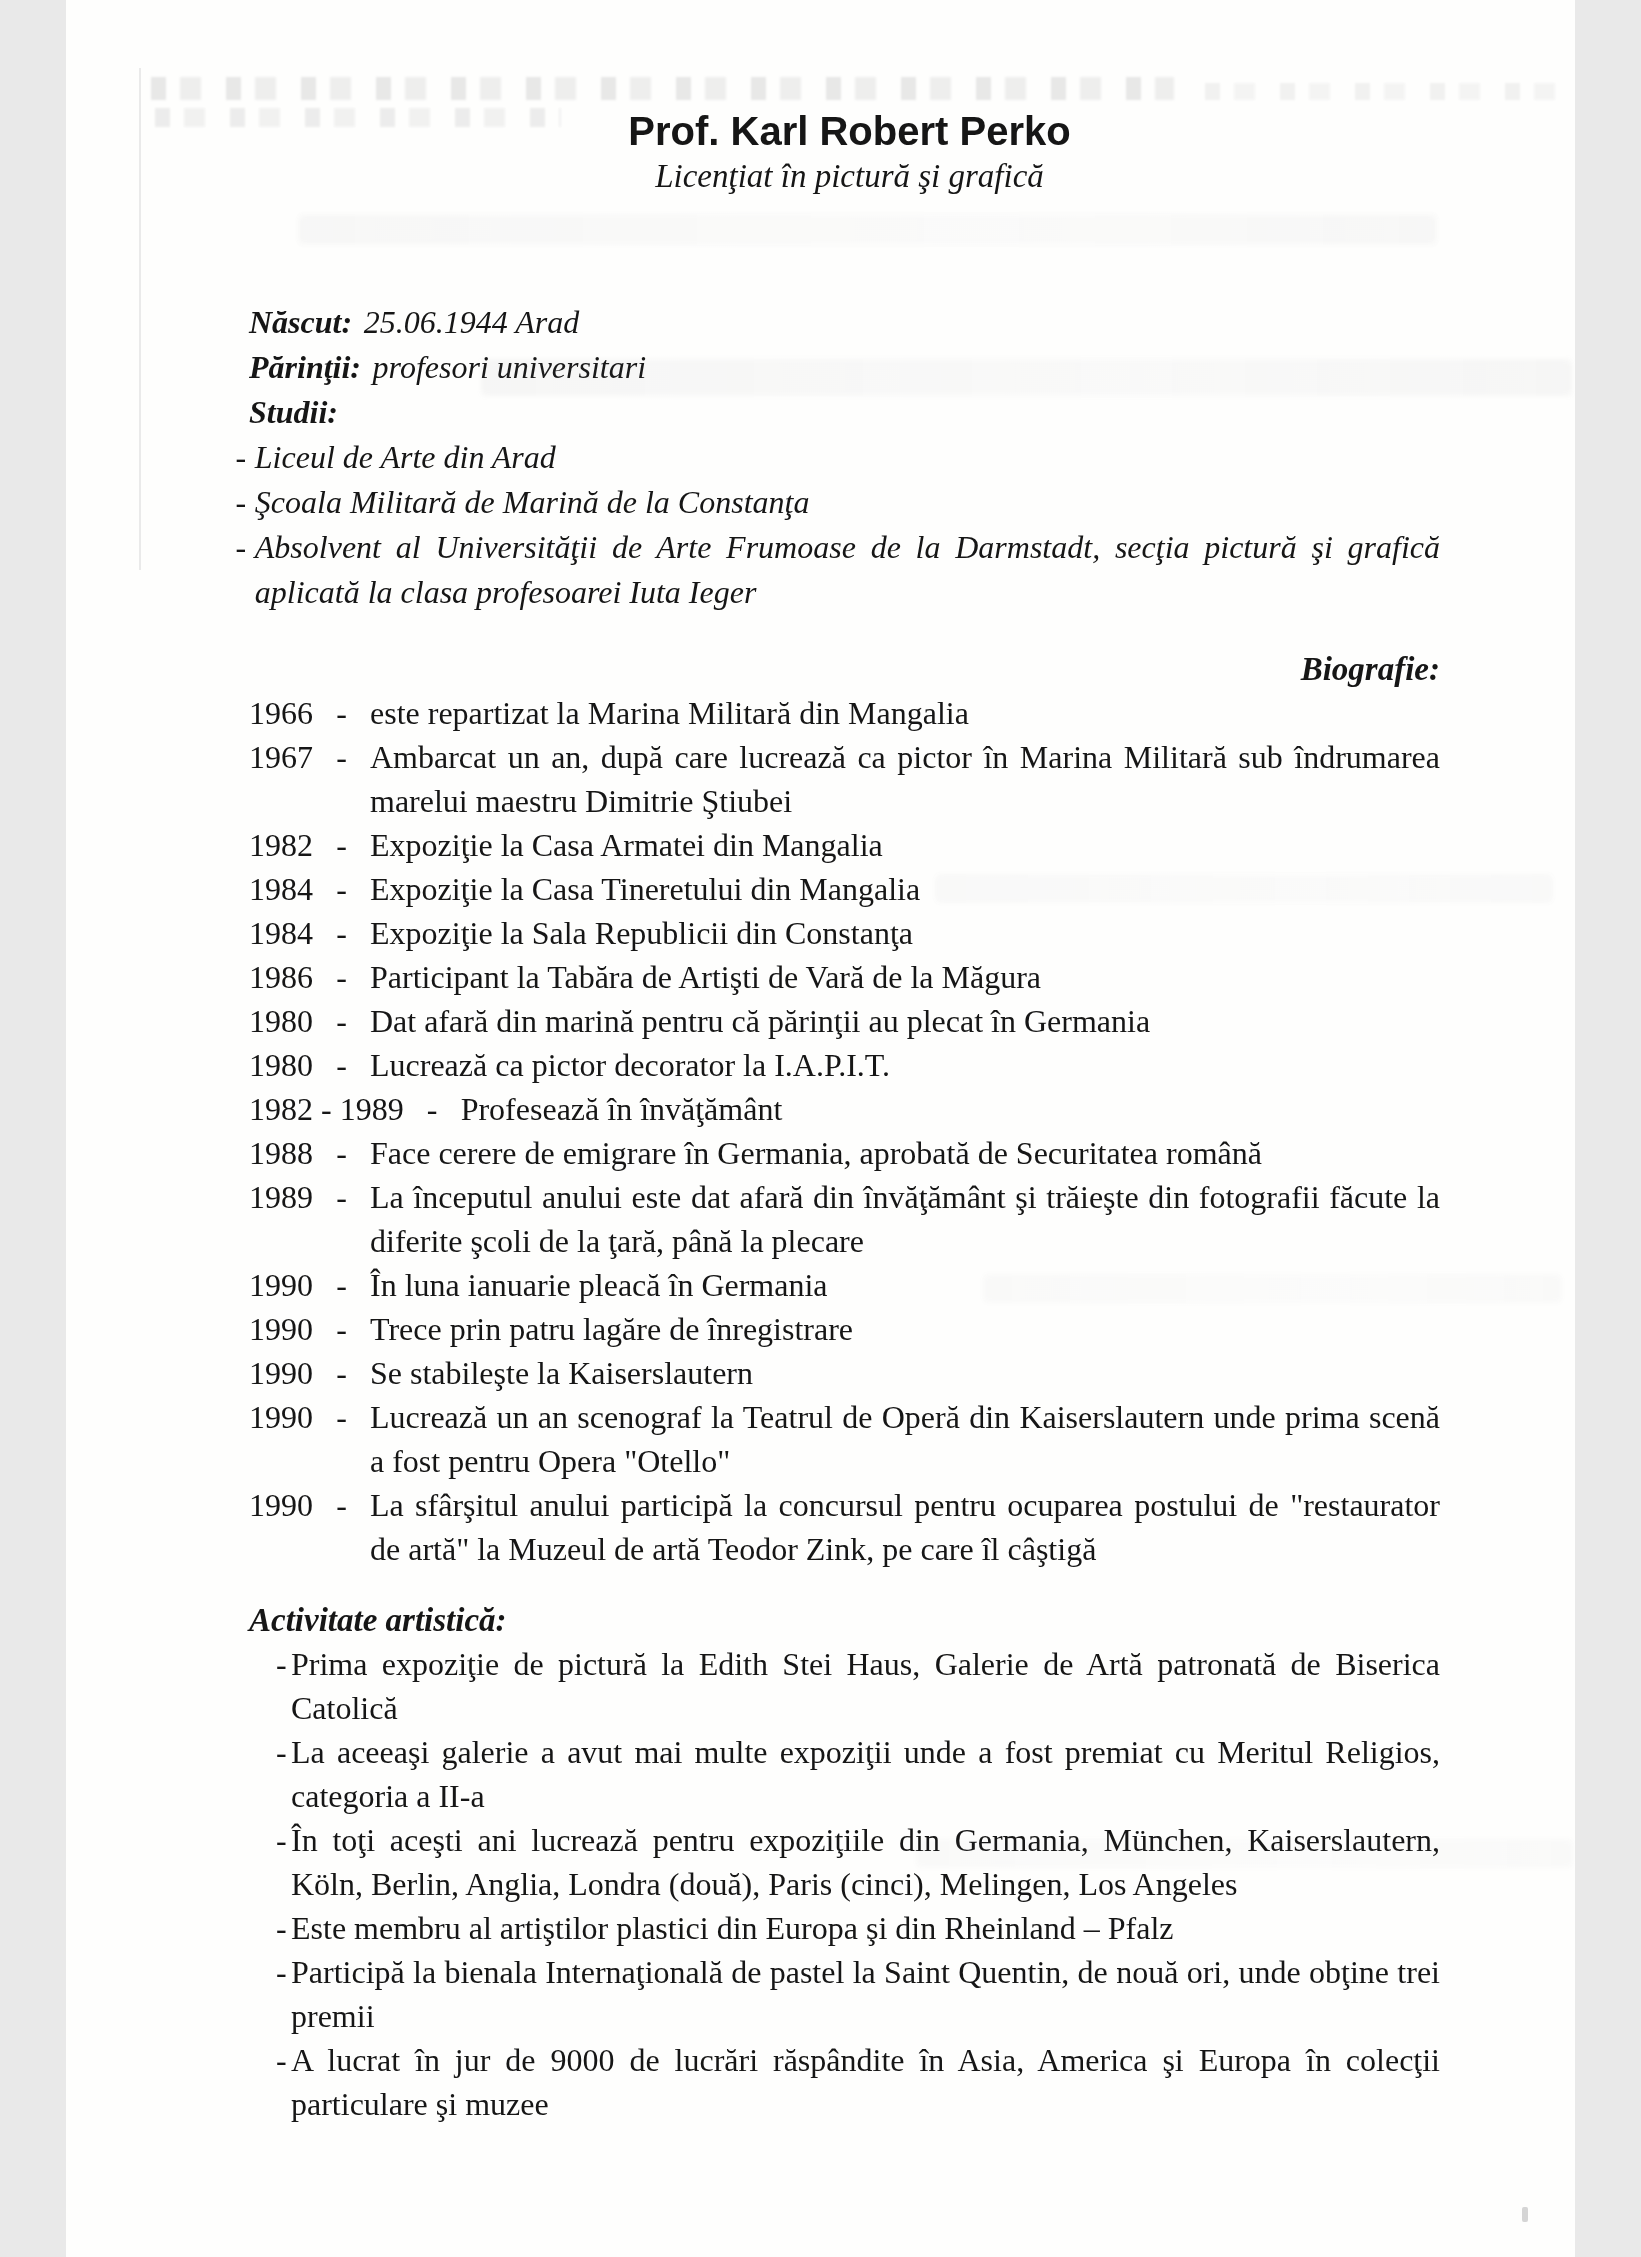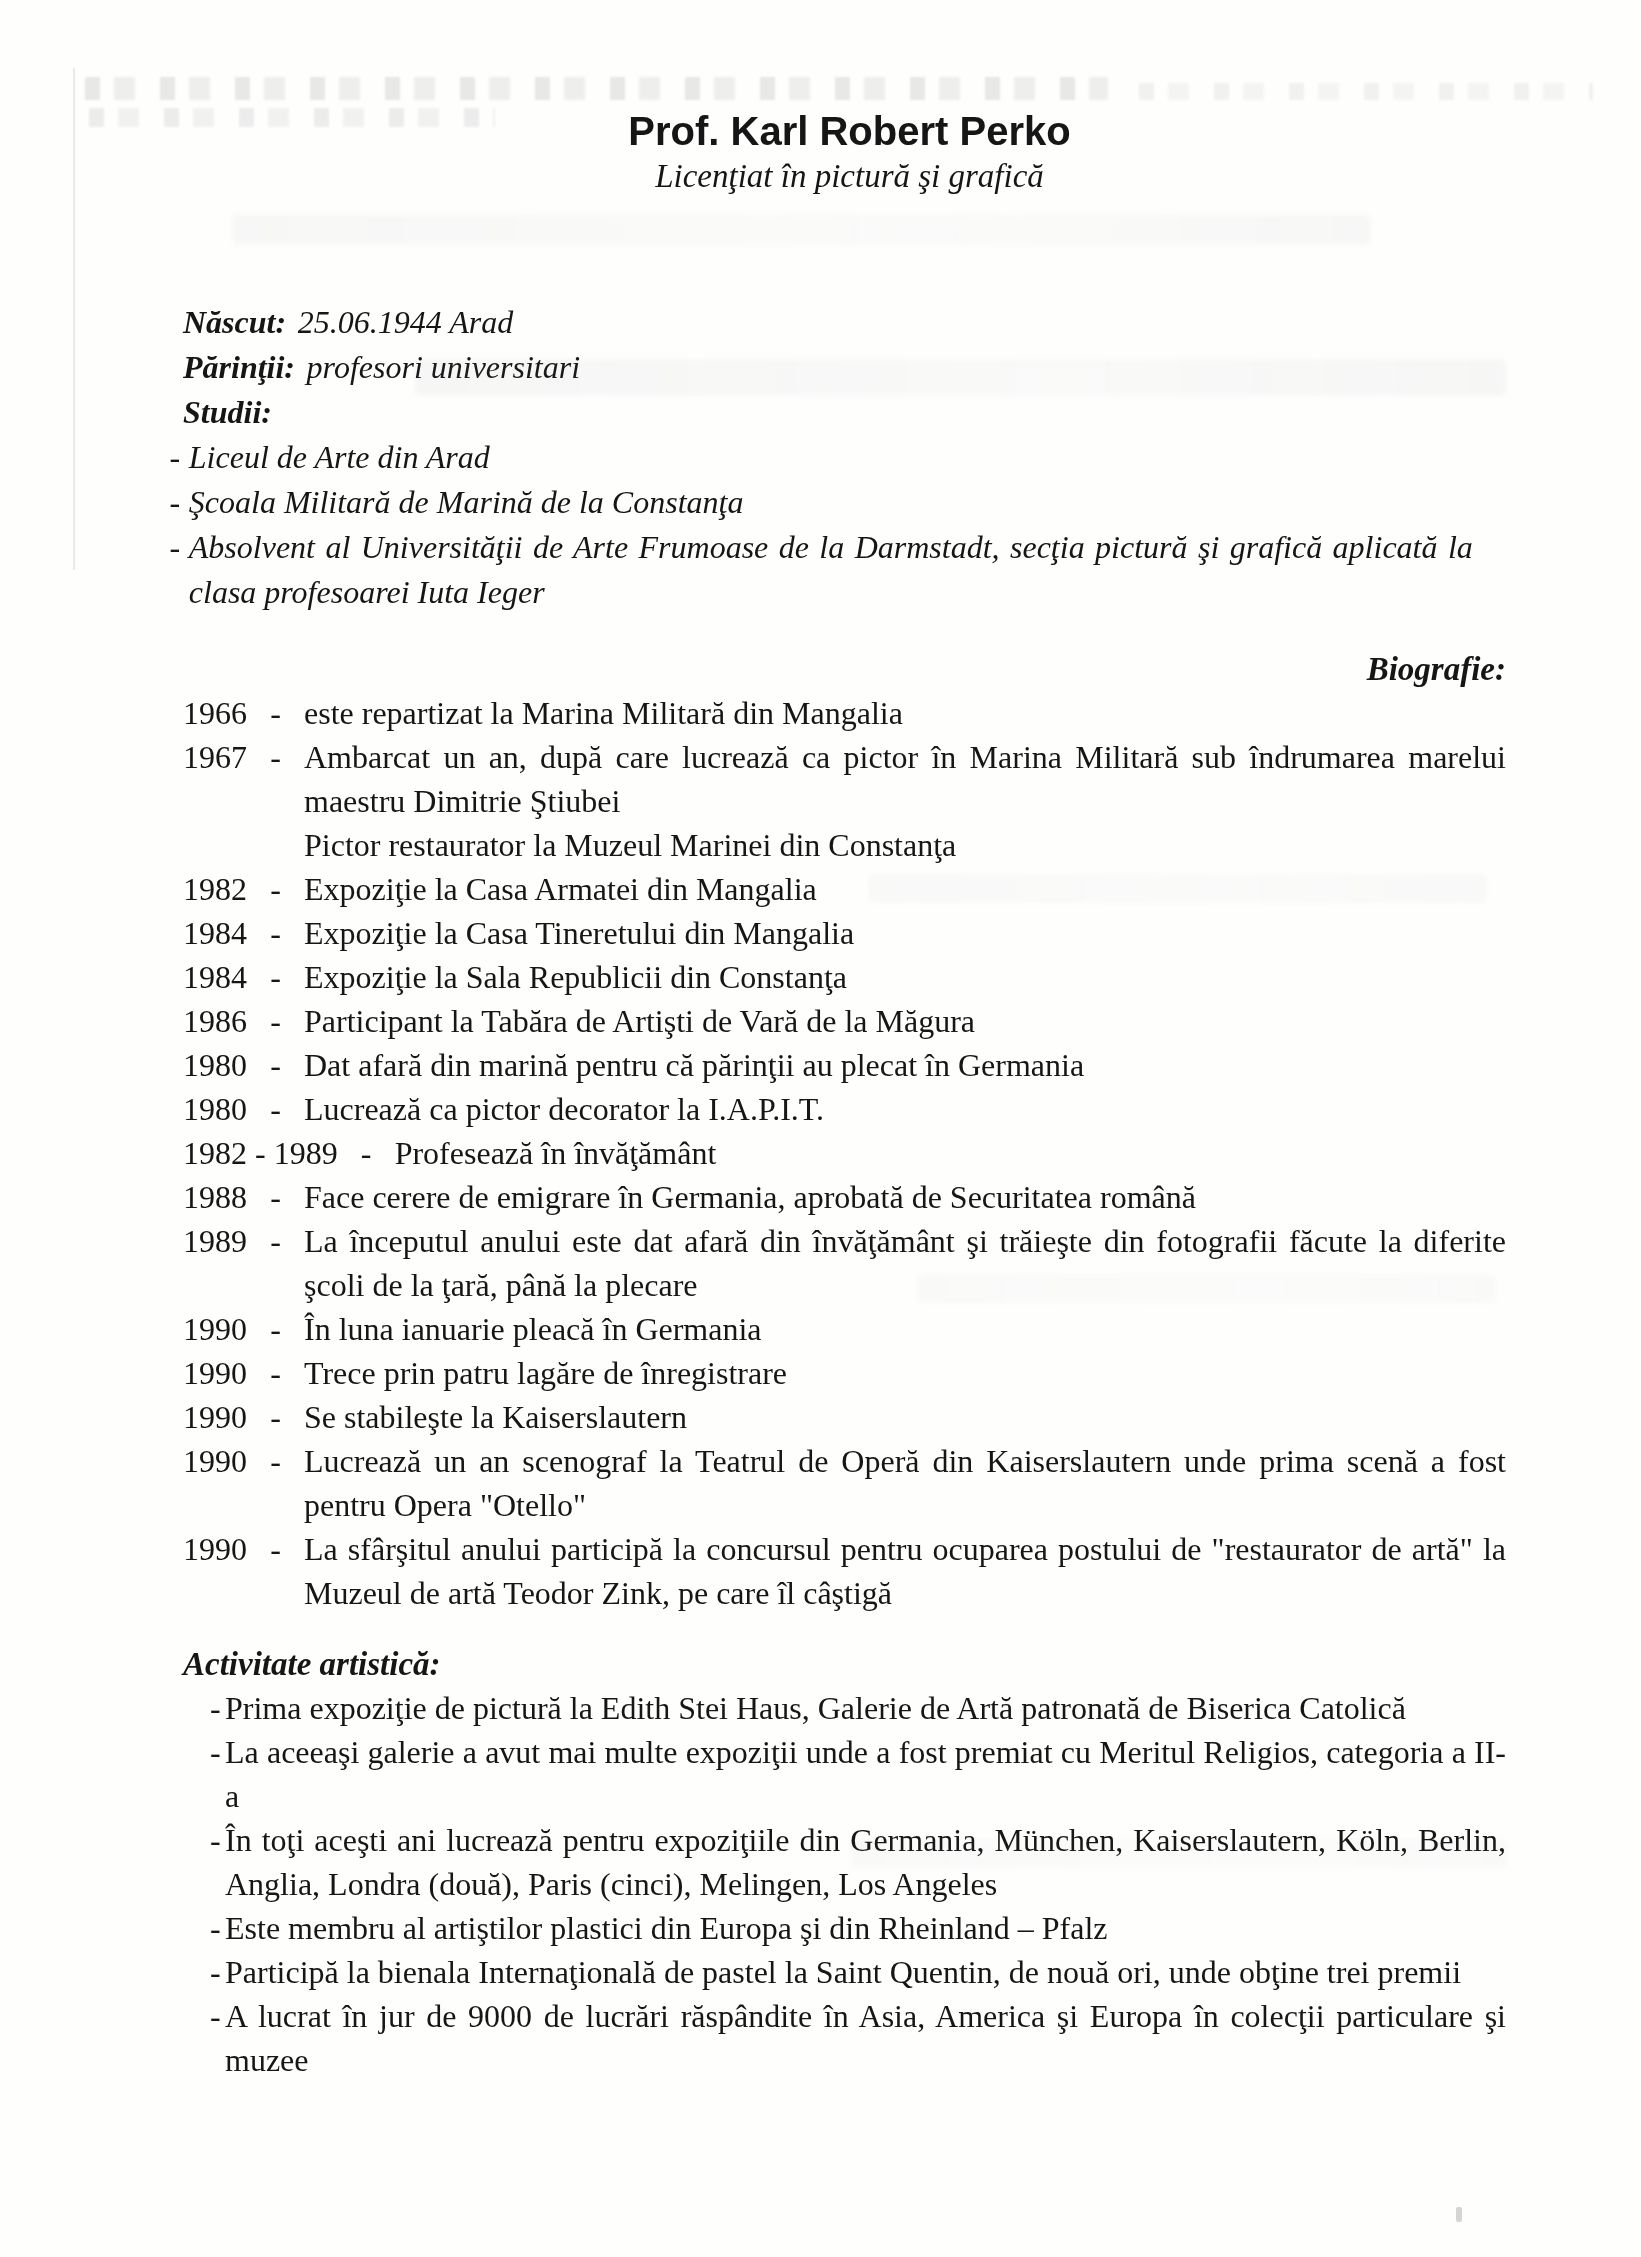--- a/index.html
+++ b/index.html
@@ -1,18 +1,18 @@
 <!DOCTYPE html>
 <html><head>
 <meta charset="utf-8">
 <style>
   html,body{margin:0;padding:0;background:#e9e9e9;}
   .page{
     position:relative;
-    width:1641px;height:2257px;
+    width:1509px;height:2257px;
     margin:0 auto;
     background:#fefefdl;
     background-color:#fefefd;
     overflow:hidden;
     color:#161616;
     font-family:"Liberation Serif","DejaVu Serif",serif;
     font-size:32px;
   }
   
   .artifact{position:absolute;pointer-events:none;}
@@ -123,25 +123,20 @@
             <span class="bio-dash">-</span>
             <div class="bio-text">este repartizat la Marina Militară din Mangalia</div>
           </div>
 
           <div class="bio-row">
             <span class="bio-year">1967</span>
             <span class="bio-dash">-</span>
             <div class="bio-text">Ambarcat un an, după care lucrează ca pictor în Marina Militară sub îndrumarea marelui maestru Dimitrie Ştiubei</div>
           </div>
 
-          <div class="bio-row">
-            <span class="bio-year"></span>
-            <span class="bio-dash"></span>
-            <div class="bio-text">Pictor restaurator la Muzeul Marinei din Constanţa</div>
-          </div>
 
           <div class="bio-row">
             <span class="bio-year">1982</span>
             <span class="bio-dash">-</span>
             <div class="bio-text">Expoziţie la Casa Armatei din Mangalia</div>
           </div>
 
           <div class="bio-row">
             <span class="bio-year">1984</span>
             <span class="bio-dash">-</span>

